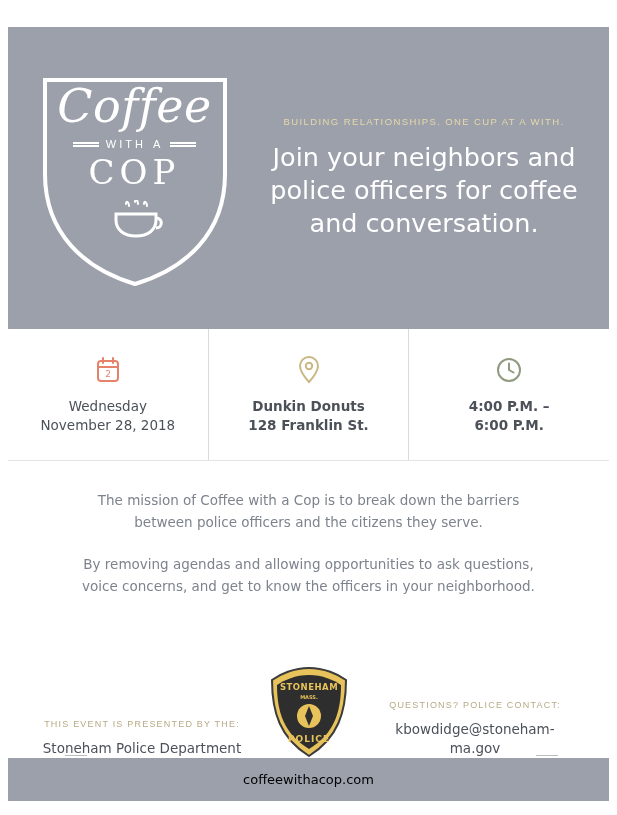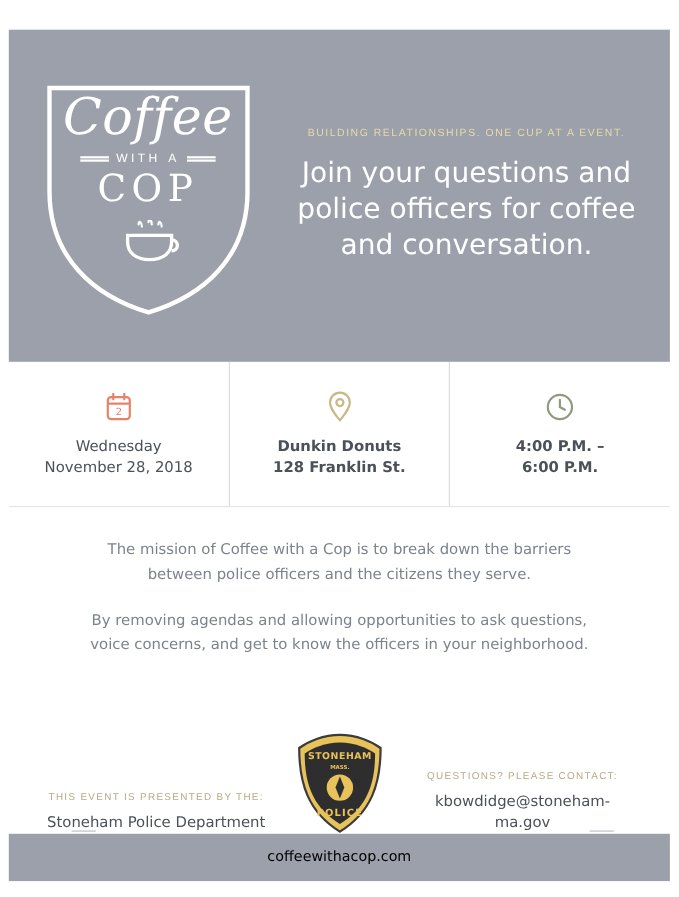--- a/index.html
+++ b/index.html
@@ -261,22 +261,22 @@
               <path d="M40 4 C40 0 43 2 43 6" stroke="#ffffff" stroke-width="2" fill="none" stroke-linecap="round"></path>
               <path d="M12 14 H52 V20 C52 30 44 36 32 36 C20 36 12 30 12 20 Z" stroke="#ffffff" stroke-width="3" fill="none"></path>
               <path d="M52 18 C59 18 59 28 52 28" stroke="#ffffff" stroke-width="3" fill="none"></path>
             </svg>
           </div>
         </div>
       </div>
     </div>
 
     <div class="hero-copy">
-      <div class="kicker">BUILDING RELATIONSHIPS. ONE CUP AT A EVENT.</div>
-      <h1 class="headline">Join your questions and police officers for coffee and conversation.</h1>
+      <div class="kicker">BUILDING RELATIONSHIPS. ONE CUP AT A WITH.</div>
+      <h1 class="headline">Join your neighbors and police officers for coffee and conversation.</h1>
     </div>
   </div>
 
   <div class="details">
 
     <div class="detail-col">
       <div class="detail-icon">
         <svg width="24" height="26" viewBox="0 0 24 26" fill="none" aria-hidden="true">
           <rect x="2" y="4" width="20" height="20" rx="3" stroke="#e4836a" stroke-width="2" fill="none"></rect>
           <path d="M2 10 H22" stroke="#e4836a" stroke-width="2"></path>
@@ -335,21 +335,21 @@
         <path d="M43 9 C56 9 68 14 75 19 C75 46 68 68 43 83 C18 68 11 46 11 19 C18 14 30 9 43 9 Z" fill="#2e2e2e"></path>
         <text x="43" y="24" font-size="8.5" fill="#e8c25a" text-anchor="middle" font-family="DejaVu Sans" letter-spacing="0.5">STONEHAM</text>
         <text x="43" y="33" font-size="5" fill="#e8c25a" text-anchor="middle" font-family="DejaVu Sans">MASS.</text>
         <circle cx="43" cy="50" r="12" fill="#e8c25a"></circle>
         <path d="M43 40 L47 50 L43 60 L39 50 Z" fill="#2e2e2e"></path>
         <text x="43" y="76" font-size="9" fill="#e8c25a" text-anchor="middle" font-family="DejaVu Sans" letter-spacing="1">POLICE</text>
       </svg>
     </div>
 
     <div class="credit-block">
-      <div class="credit-label">QUESTIONS? PLEASE CONTACT:</div>
+      <div class="credit-label">QUESTIONS? POLICE CONTACT:</div>
       <div class="credit-value">kbowdidge@stoneham-ma.gov</div>
     </div>
   </div>
 
   <div class="tick left"></div>
   <div class="tick right"></div>
 
   <div class="footer">
     <span>coffeewithacop.com</span>
   </div>

